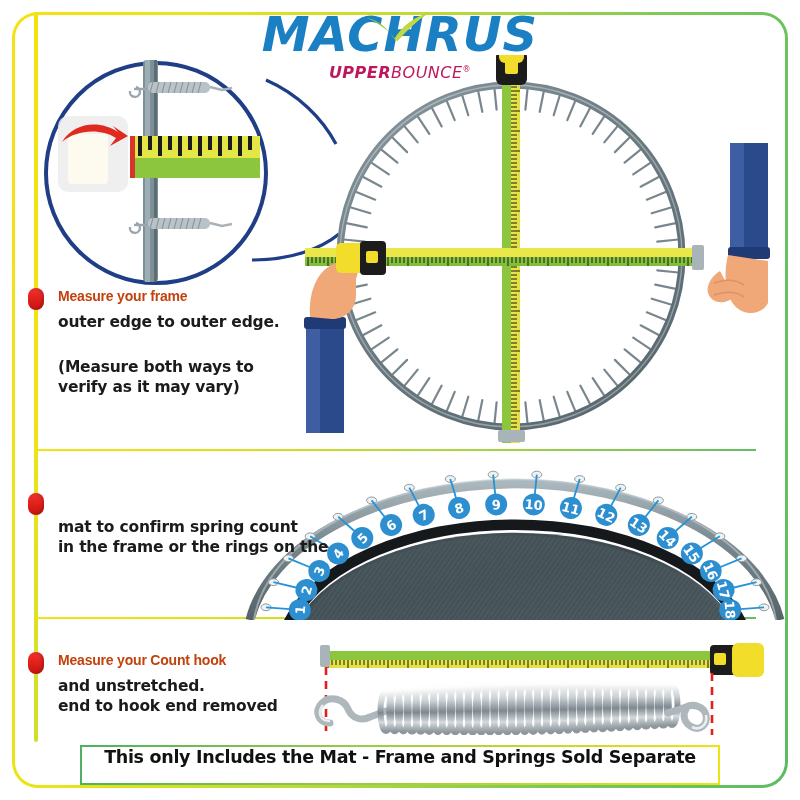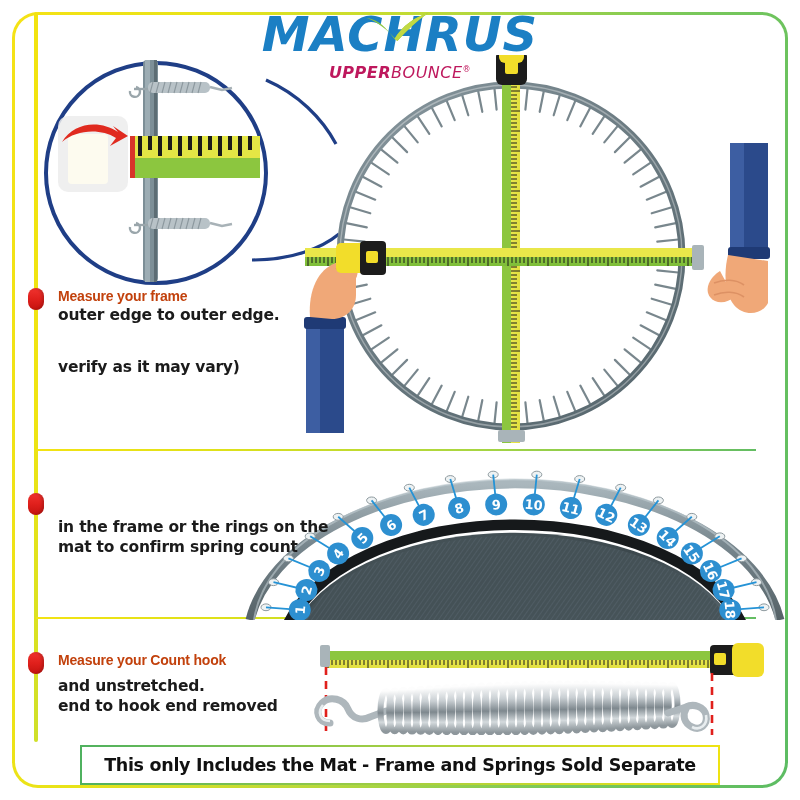--- a/index.html
+++ b/index.html
@@ -112,21 +112,21 @@
   }
 
   
   .banner {
     position: absolute;
     left: 80px; top: 745px;
     width: 640px; height: 40px;
     border: 2px solid;
     border-image: linear-gradient(90deg,#4fb15f 0%, #9ccc45 45%, #efe312 100%) 1;
     border-radius: 8px;
-    display: flex; align-items: center; justify-content: center;
+    display: flex; align-items: flex-start; justify-content: center;
     background: #fff;
   }
   .banner span {
     font-family: "DejaVu Sans", sans-serif;
     font-weight: bold;
     font-size: 17.5px;
     color: #111;
     letter-spacing: -.3px;
   }
 
@@ -874,30 +874,31 @@
           <ellipse cx="363.3" cy="80.2" rx="5.5" ry="20.4" fill="none" stroke="url(#coilG)" stroke-width="6"></ellipse>
           <ellipse cx="372.0" cy="80.0" rx="5.5" ry="20.0" fill="none" stroke="url(#coilG)" stroke-width="6"></ellipse>
         </g>
 
       <path d="M368 88 L386 82 C394 78 404 82 406 90 C408 100 400 106 392 102 C384 98 382 90 386 84" stroke="#aeb7bc" stroke-width="7" fill="none" stroke-linecap="round"></path>
       <path d="M392 102 C400 106 408 100 406 90" stroke="#e8edef" stroke-width="2.6" fill="none"></path>
     </g>
   </svg>
 
   <div class="txt-head" style="left:58px; top:288px;">Measure your frame</div>
-  <div class="txt-body" style="left:58px; top:306px; width:260px;">
+  <div class="txt-body" style="left:58px; top:313px; width:260px;">
     <div>outer edge to outer edge.</div>
   </div>
   <div class="txt-body" style="left:58px; top:358px; width:260px;">
+    <div>(Measure both ways to</div>
     <div>verify as it may vary)</div>
   </div>
 
   <div class="txt-body" style="left:58px; top:518px; width:280px;">
+    <div>mat to confirm spring count</div>
     <div>in the frame or the rings on the</div>
-    <div>mat to confirm spring count</div>
   </div>
 
   <div class="txt-head" style="left:58px; top:652px;">Measure your Count hook</div>
   <div class="txt-body" style="left:58px; top:677px; width:280px;">
     <div>and unstretched.</div>
     <div>end to hook end removed</div>
   </div>
 
   <div class="banner">
     <span>This only Includes the Mat - Frame and Springs Sold Separate</span>

